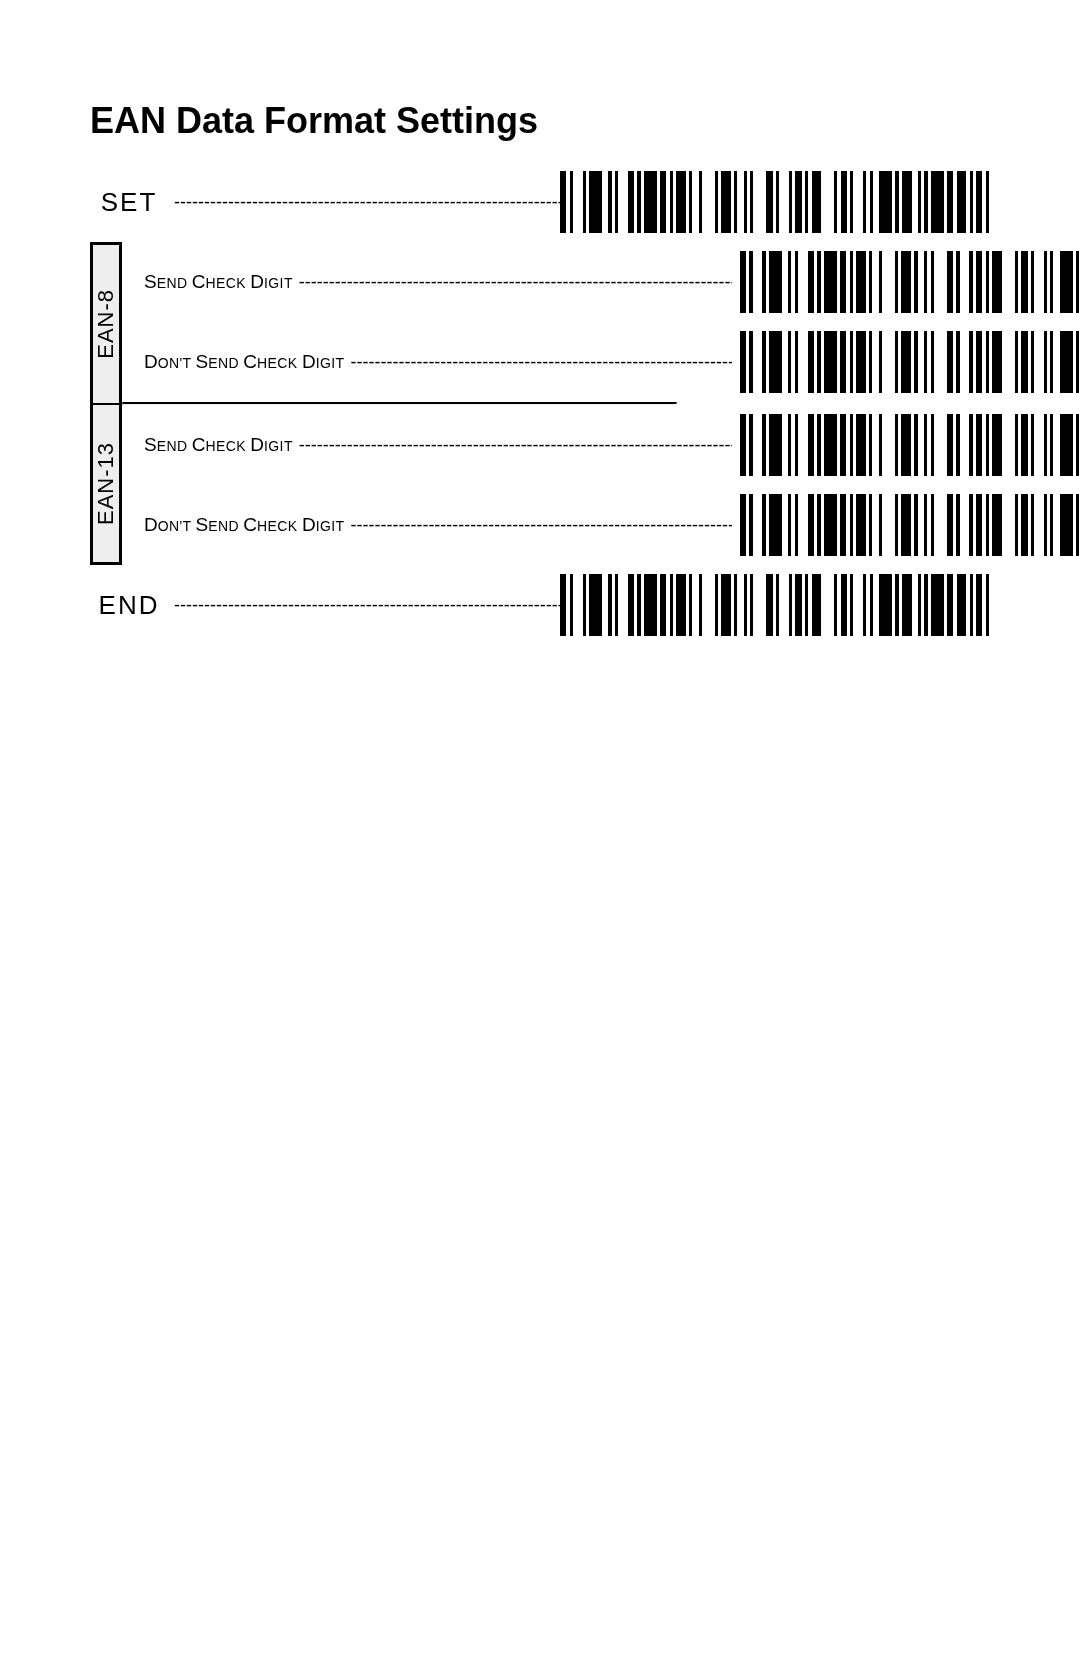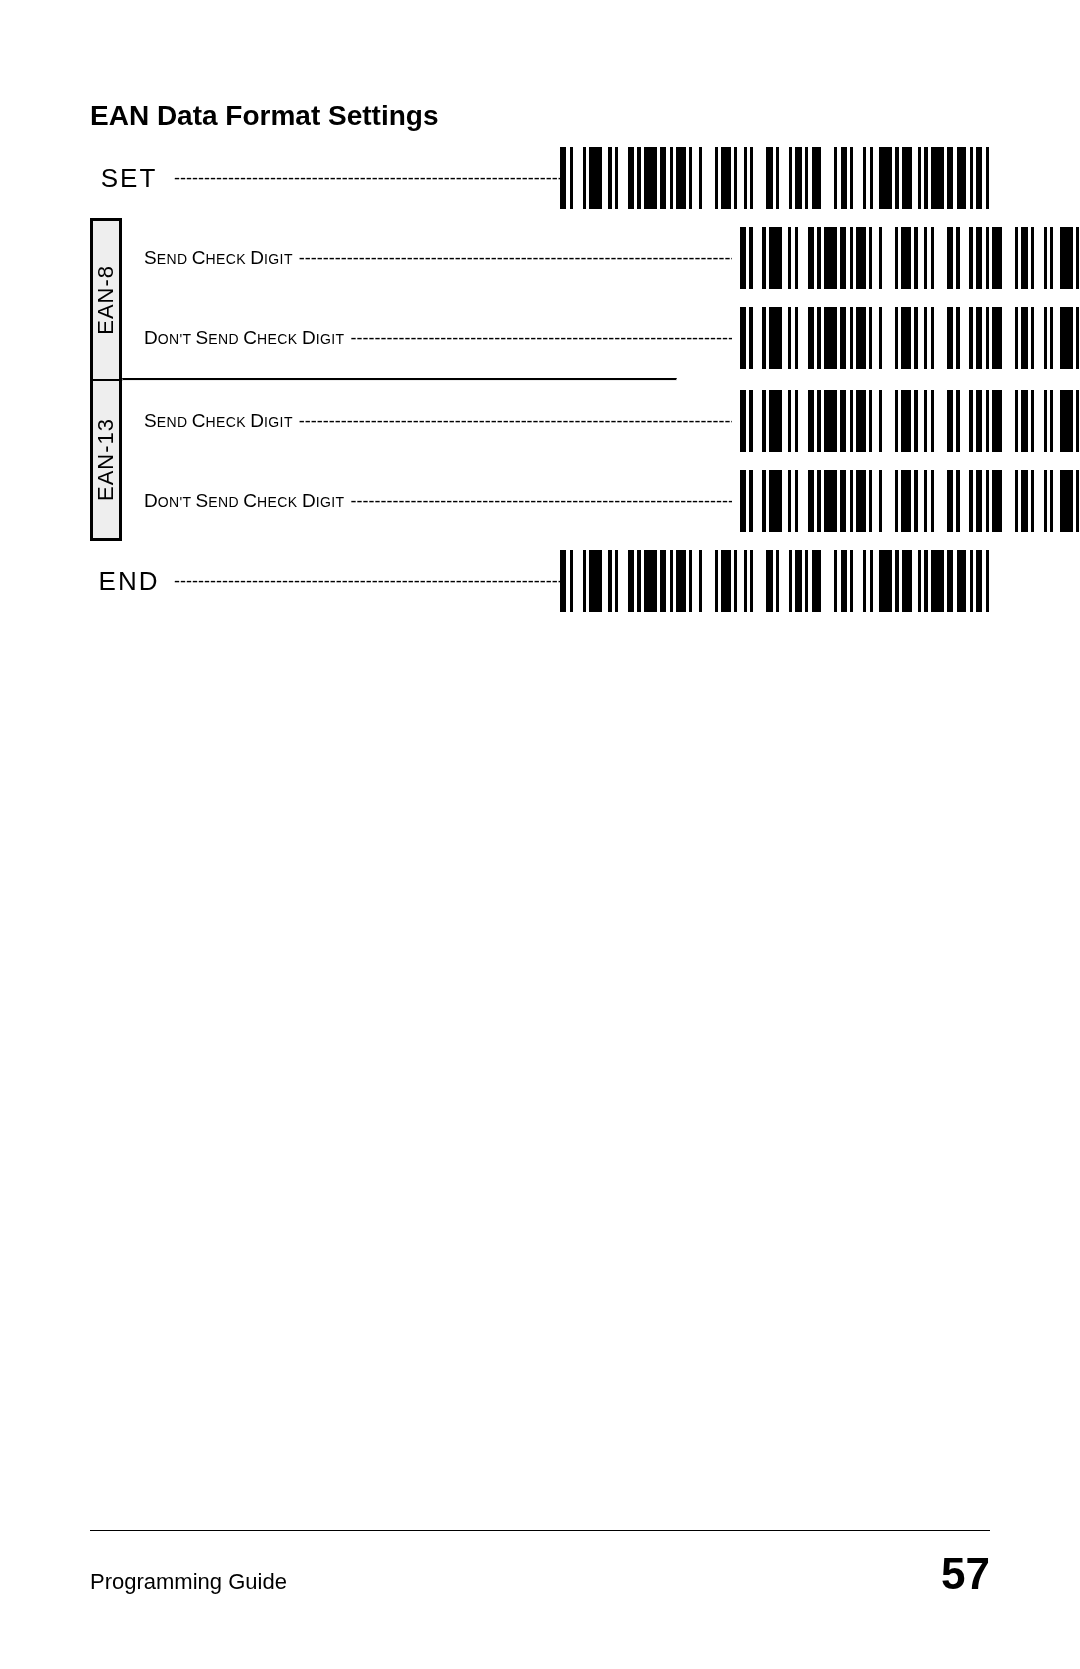--- a/index.html
+++ b/index.html
@@ -1,18 +1,18 @@
 <!DOCTYPE html>
 <html><head>
 <meta charset="utf-8">
 <style>
   * { box-sizing: border-box; margin: 0; padding: 0; }
   html, body { width: 1080px; height: 1669px; background: #fff; font-family: Arial, Helvetica, sans-serif; color: #000; }
   .page { padding: 100px 90px 60px 90px; height: 100%; position: relative; }
-  .title { font-size: 28px; font-weight: bold; margin-bottom: 6px; }
+  .title { font-size: 36px; font-weight: bold; margin-bottom: 20px; }
   .intro { font-family: Georgia, 'Times New Roman', serif; font-size: 22px; line-height: 1.35; margin-bottom: 60px; max-width: 900px; }
   .vtext {
     writing-mode: vertical-rl;
     transform: rotate(180deg);
     font-size: 22px;
     letter-spacing: 1px;
   }
 
   
   .barcode {
@@ -577,17 +577,13 @@
             <span style="width: 3.23308px; background: transparent;"></span>
             <span style="width: 6.46617px; background: rgb(0, 0, 0);"></span>
             <span style="width: 3.23308px; background: transparent;"></span>
             <span style="width: 3.23308px; background: rgb(0, 0, 0);"></span>
           </div>
         </div>
     </div>
 
   </div>
 
-  <div class="footer">
-    <div class="guide">Programming Guide</div>
-    <div class="pg">57</div>
-  </div>
 </div>
 
 </body></html>

